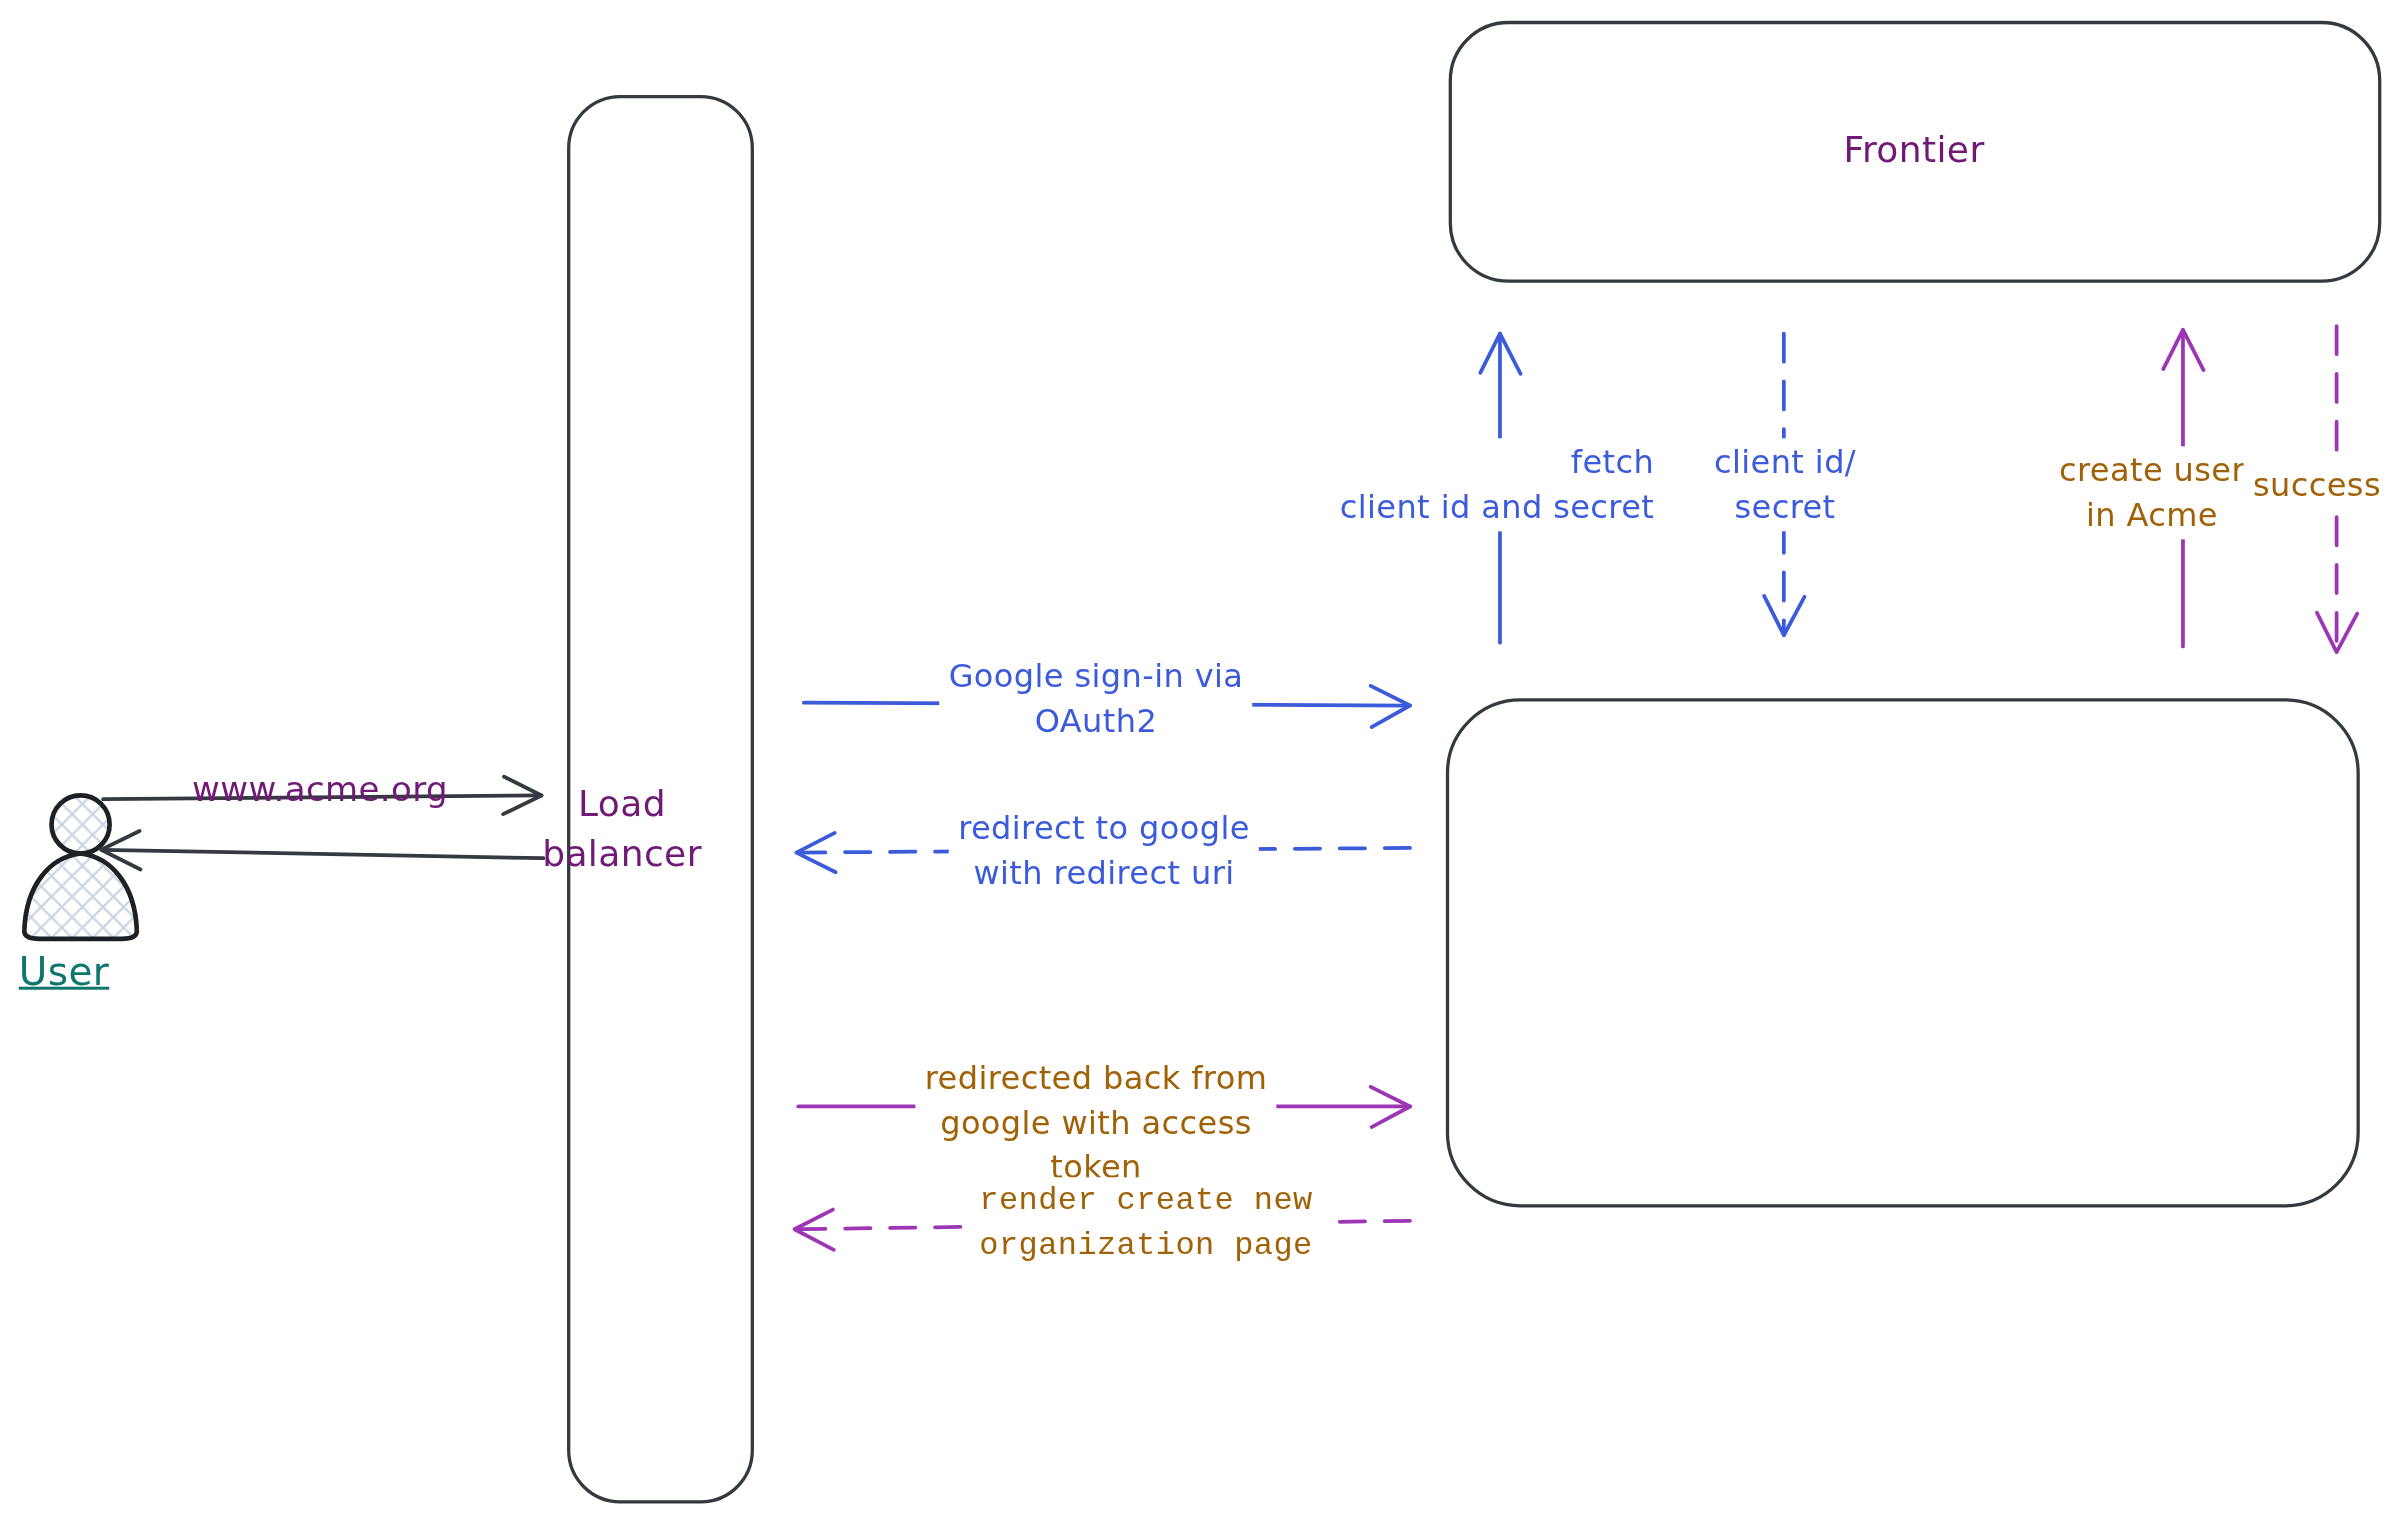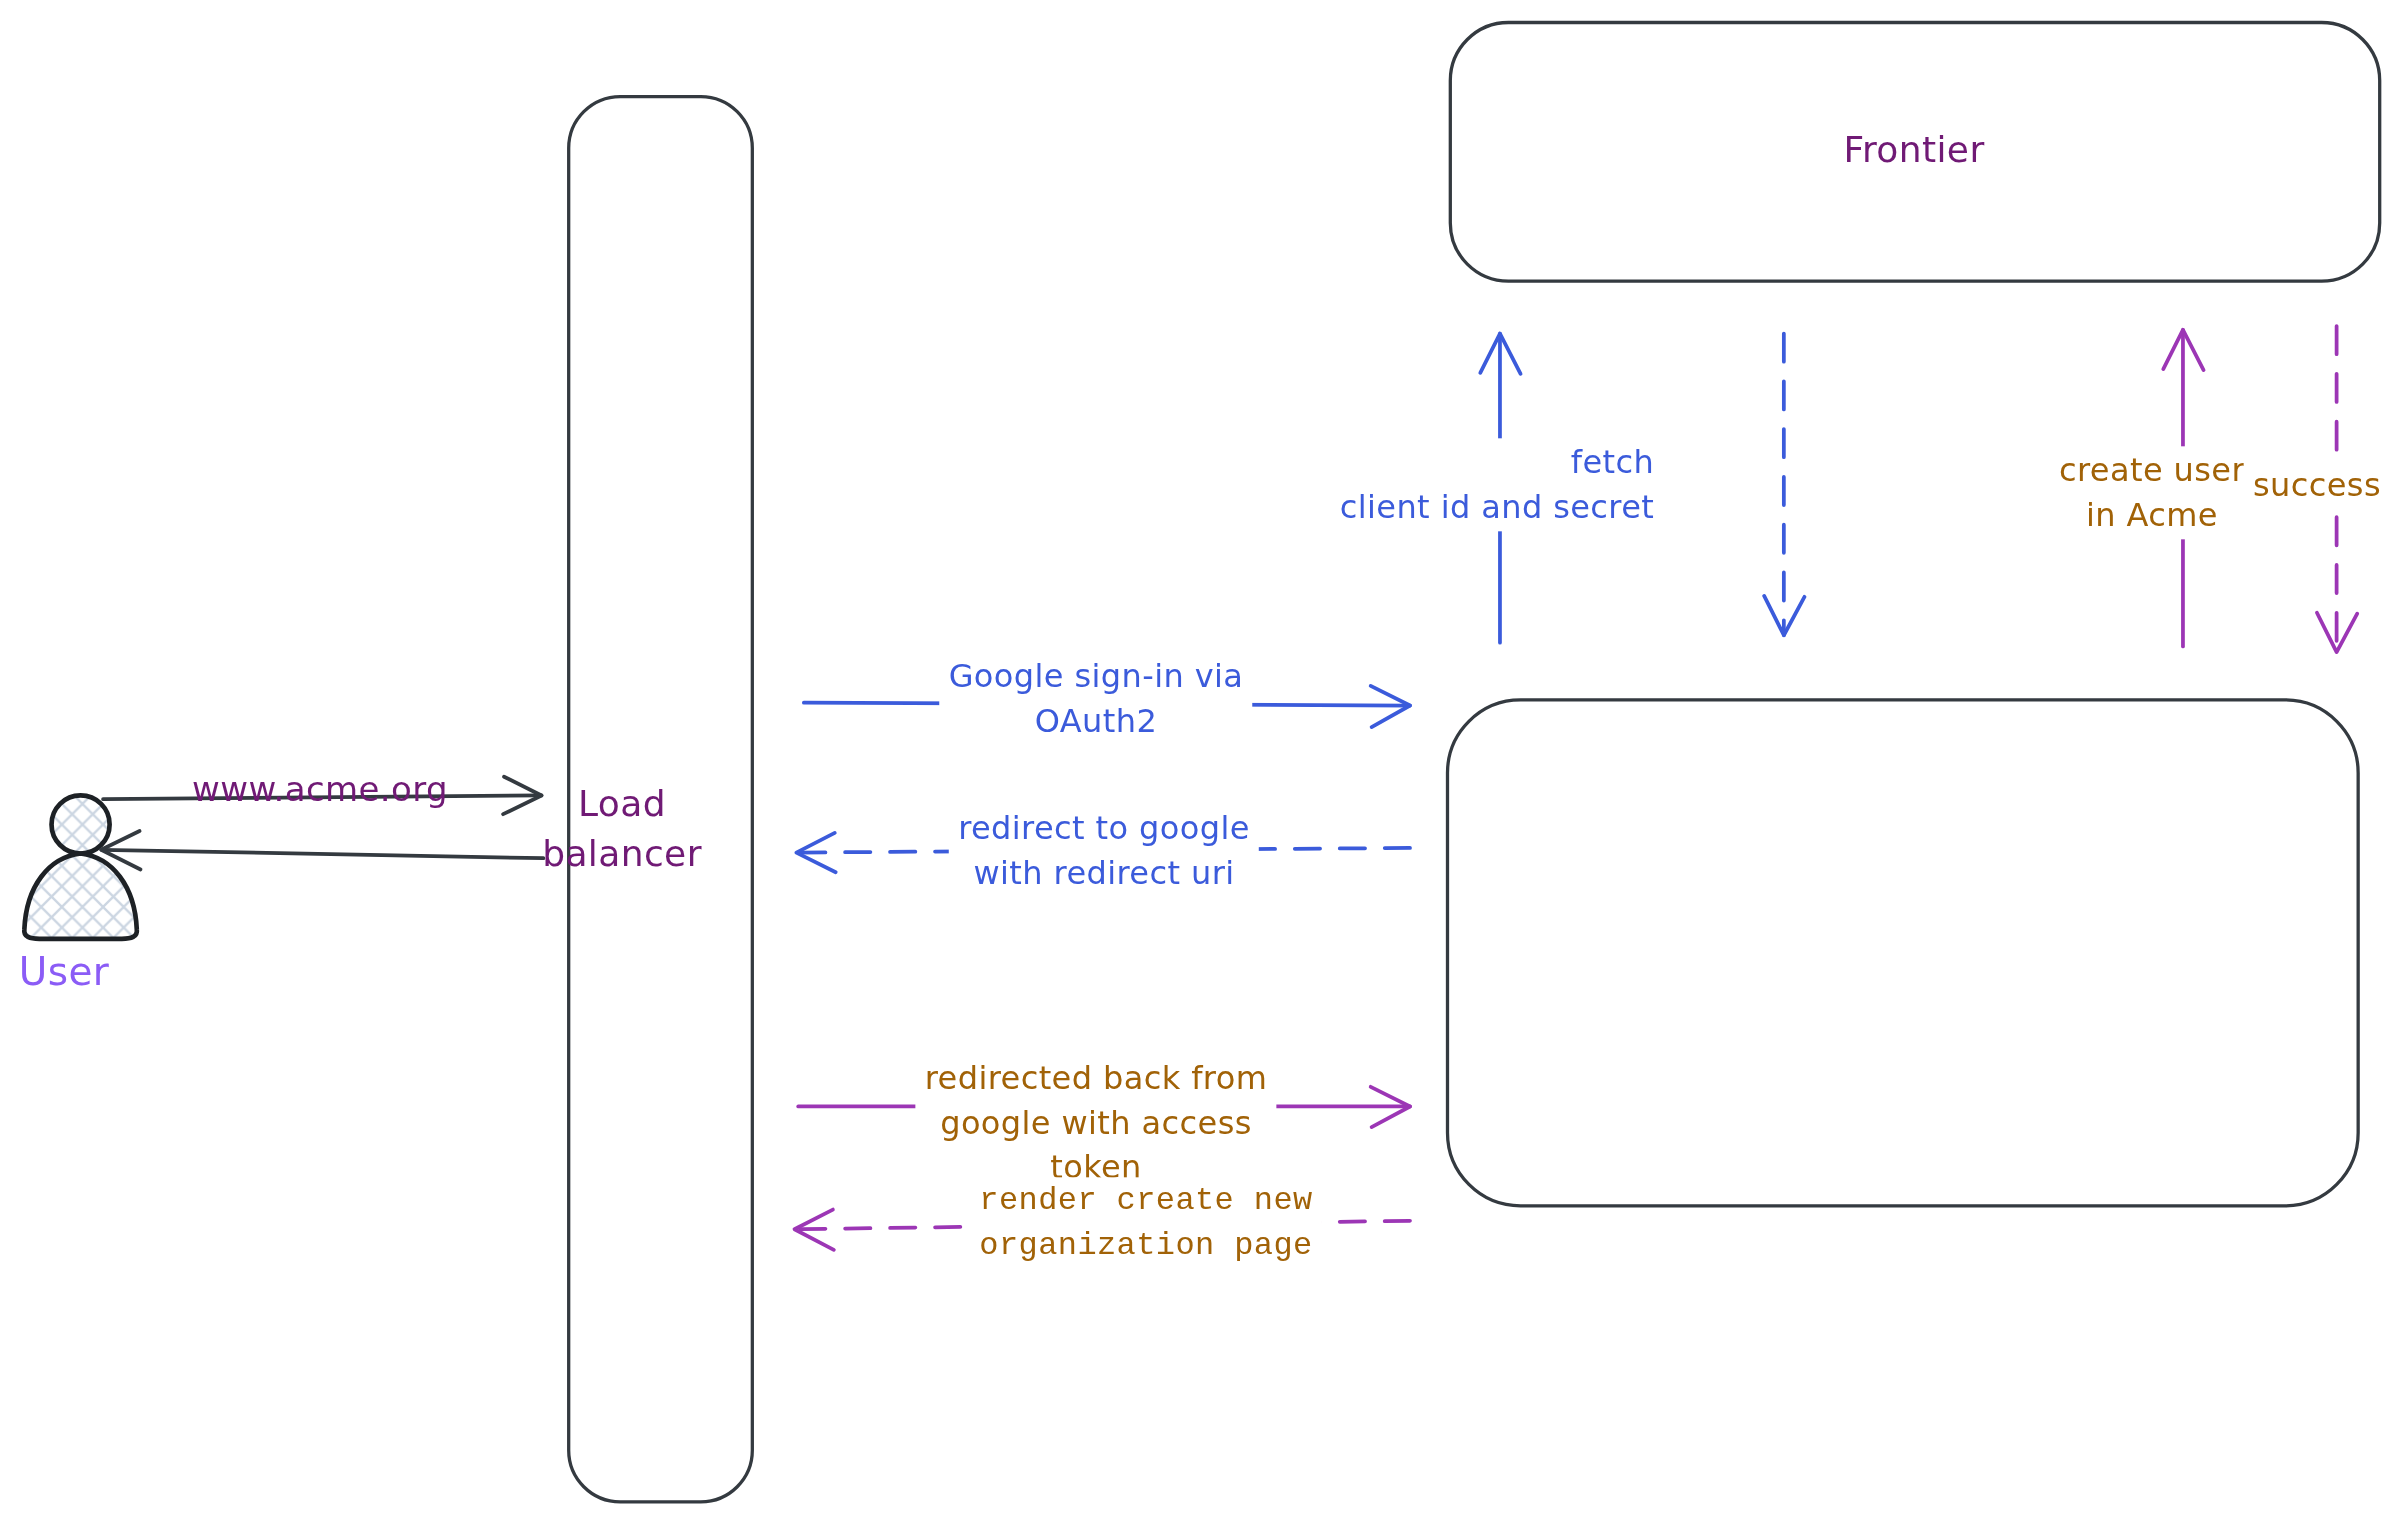--- a/index.html
+++ b/index.html
@@ -18,21 +18,21 @@
     white-space: pre-line;
     text-align: center;
     line-height: 1.4;
     font-size: 32px;
     letter-spacing: 0.4px;
     user-select: none;
   }
   .lbl.bg { background: #ffffff; padding: 1.9px 9.4px; }
   .node-title { font-size: 36px; }
   .ink-t    { color: #701a75; }
-  .black-t  { color: #8b5cf6; }
+  .black-t  { color: #0f766e; text-decoration: underline; }
   .blue-t   { color: #3b5bdb; }
   .purple-t { color: #a16207; }
   .www-t    { font-size: 34px; }
   .user-t   { font-size: 39px; }
   
   .s  { fill: none; stroke-width: 4; stroke-linecap: round; stroke-linejoin: round; }
   .box { fill: none; stroke-width: 3.5; }
   .ink    { stroke: #343a40; }
   .blue   { stroke: #3b5bdb; }
   .purple { stroke: #9c36b5; }
@@ -123,18 +123,20 @@
 OAuth2</div>
   <div class="lbl bg blue-t" style="left:1104px; top:851px;">redirect to google
 with redirect uri</div>
   <div class="lbl bg purple-t" style="left:1096px; top:1113px;margin-top:10px;">redirected back from
 google with access
 token</div>
   <div class="lbl bg purple-t" style="left:1146px; top:1224px;font-family:Liberation Mono, monospace;">render create new
 organization page</div>
   <div class="lbl bg blue-t" style="left:1497px; top:485px;text-align:right;">fetch
 client id and secret</div>
+  <div class="lbl bg blue-t" style="left:1785px; top:485px;">client id/
+secret</div>
   <div class="lbl bg purple-t" style="left:2152px; top:493px;">create user
 in Acme</div>
   <div class="lbl bg purple-t" style="left:2317px; top:485px;text-align:right;">success</div>
 
 </div>
 
 
 </body></html>

